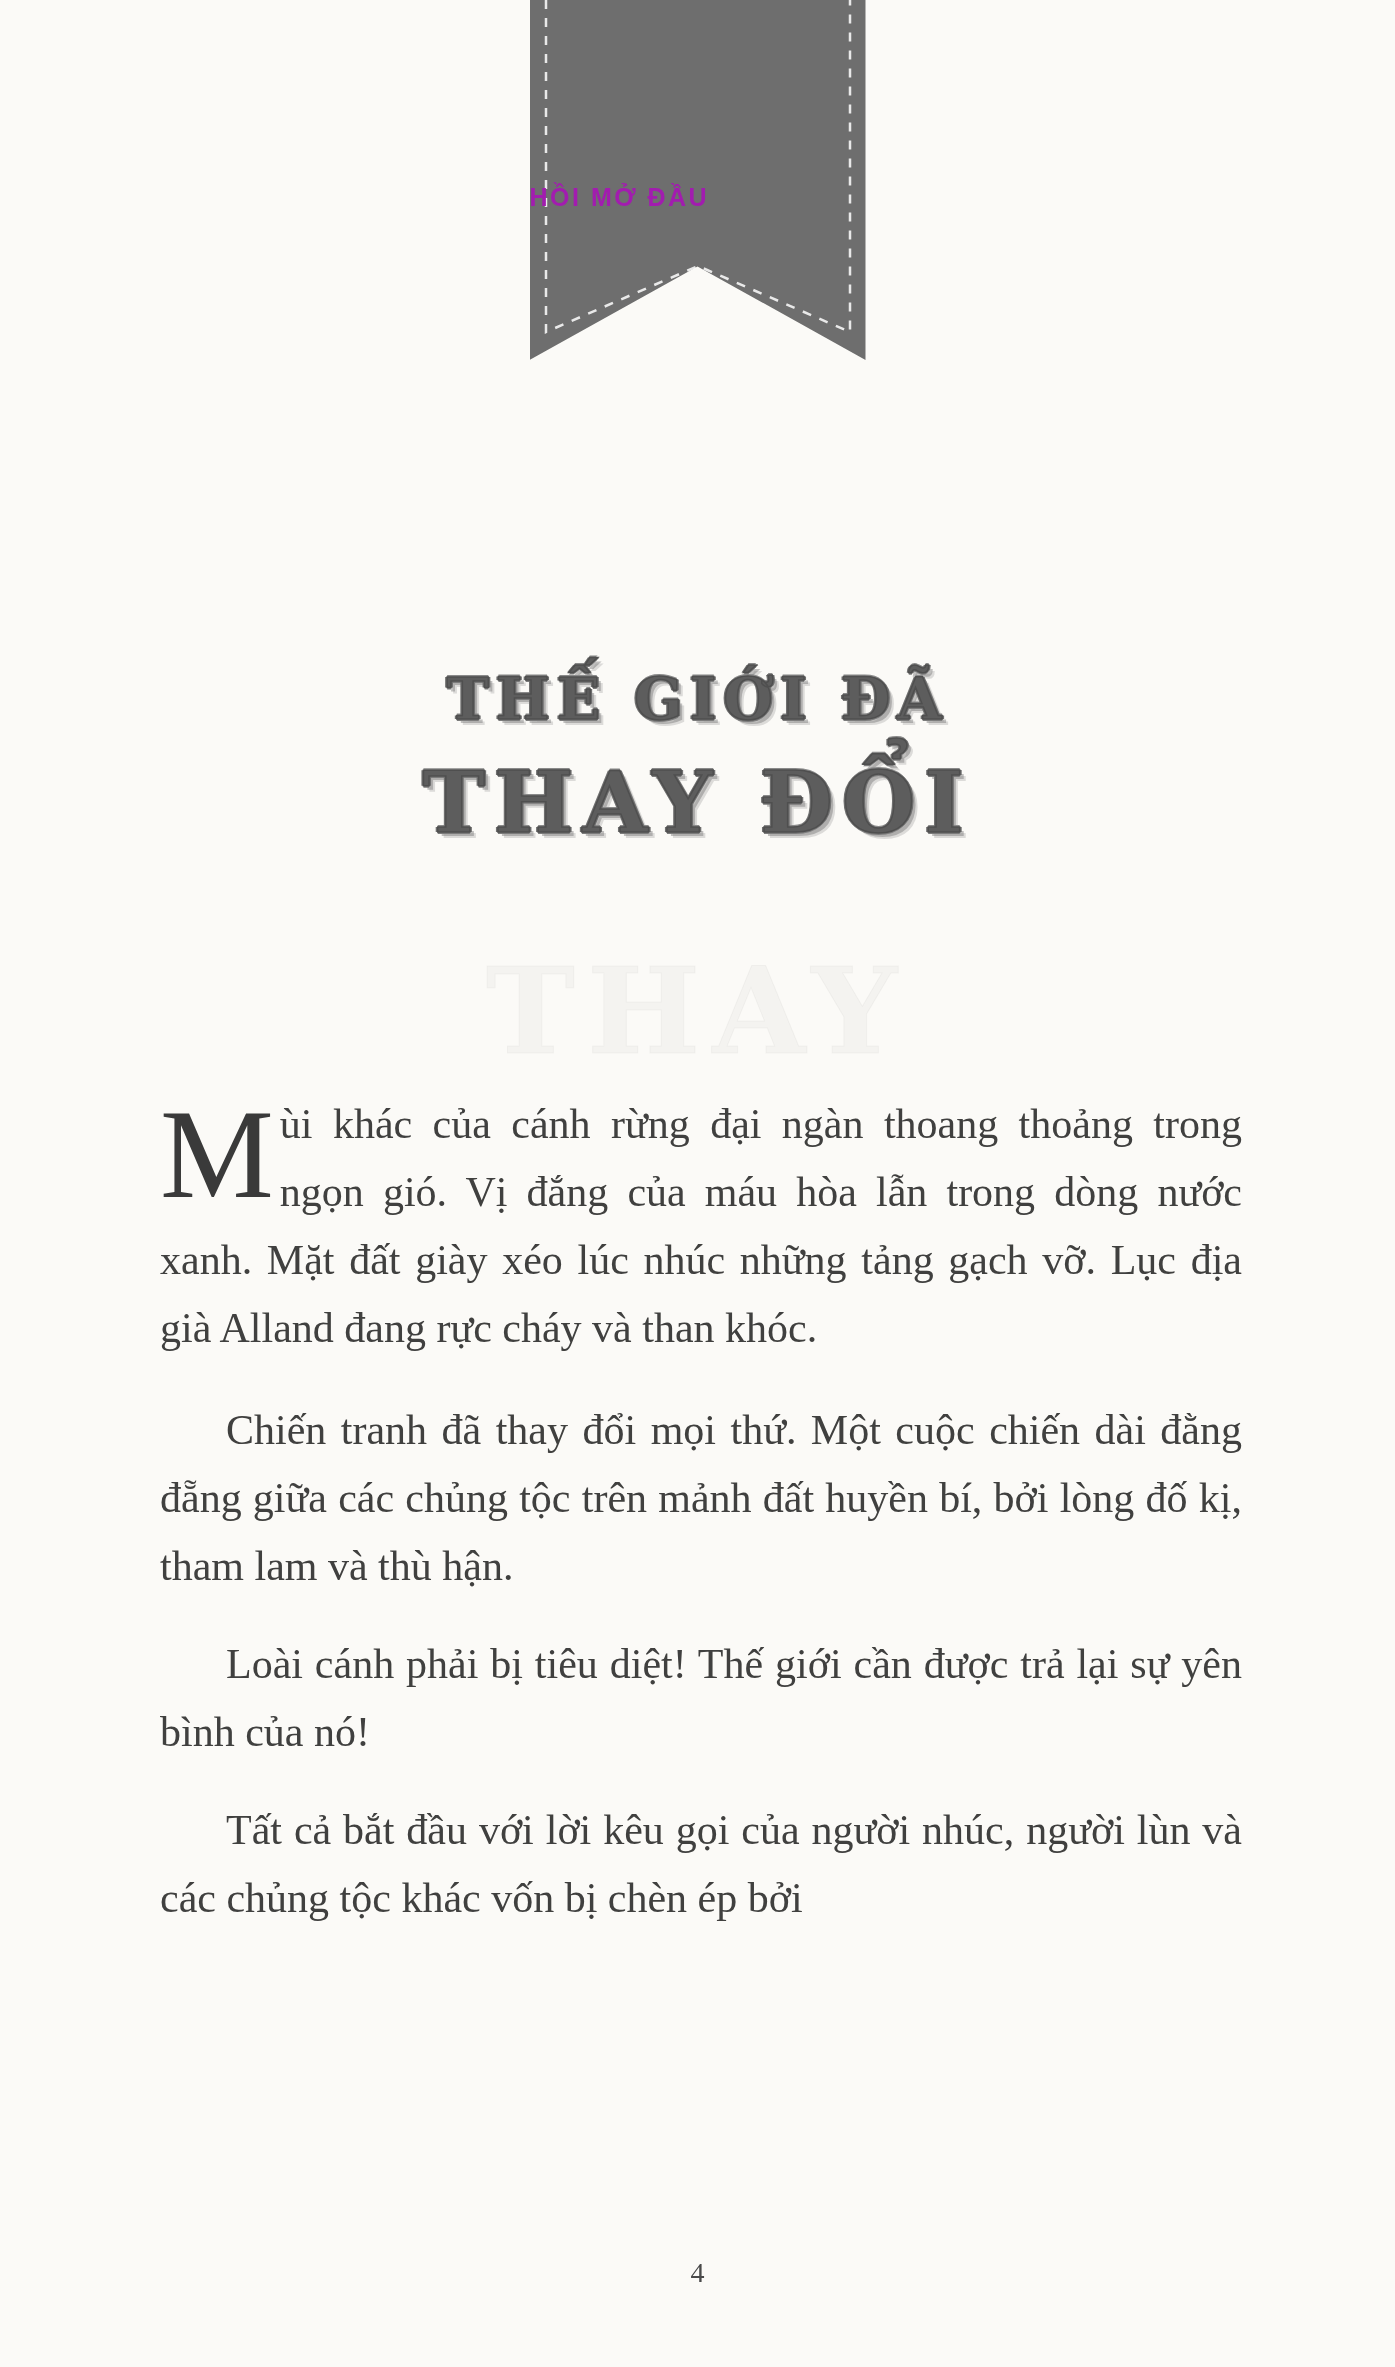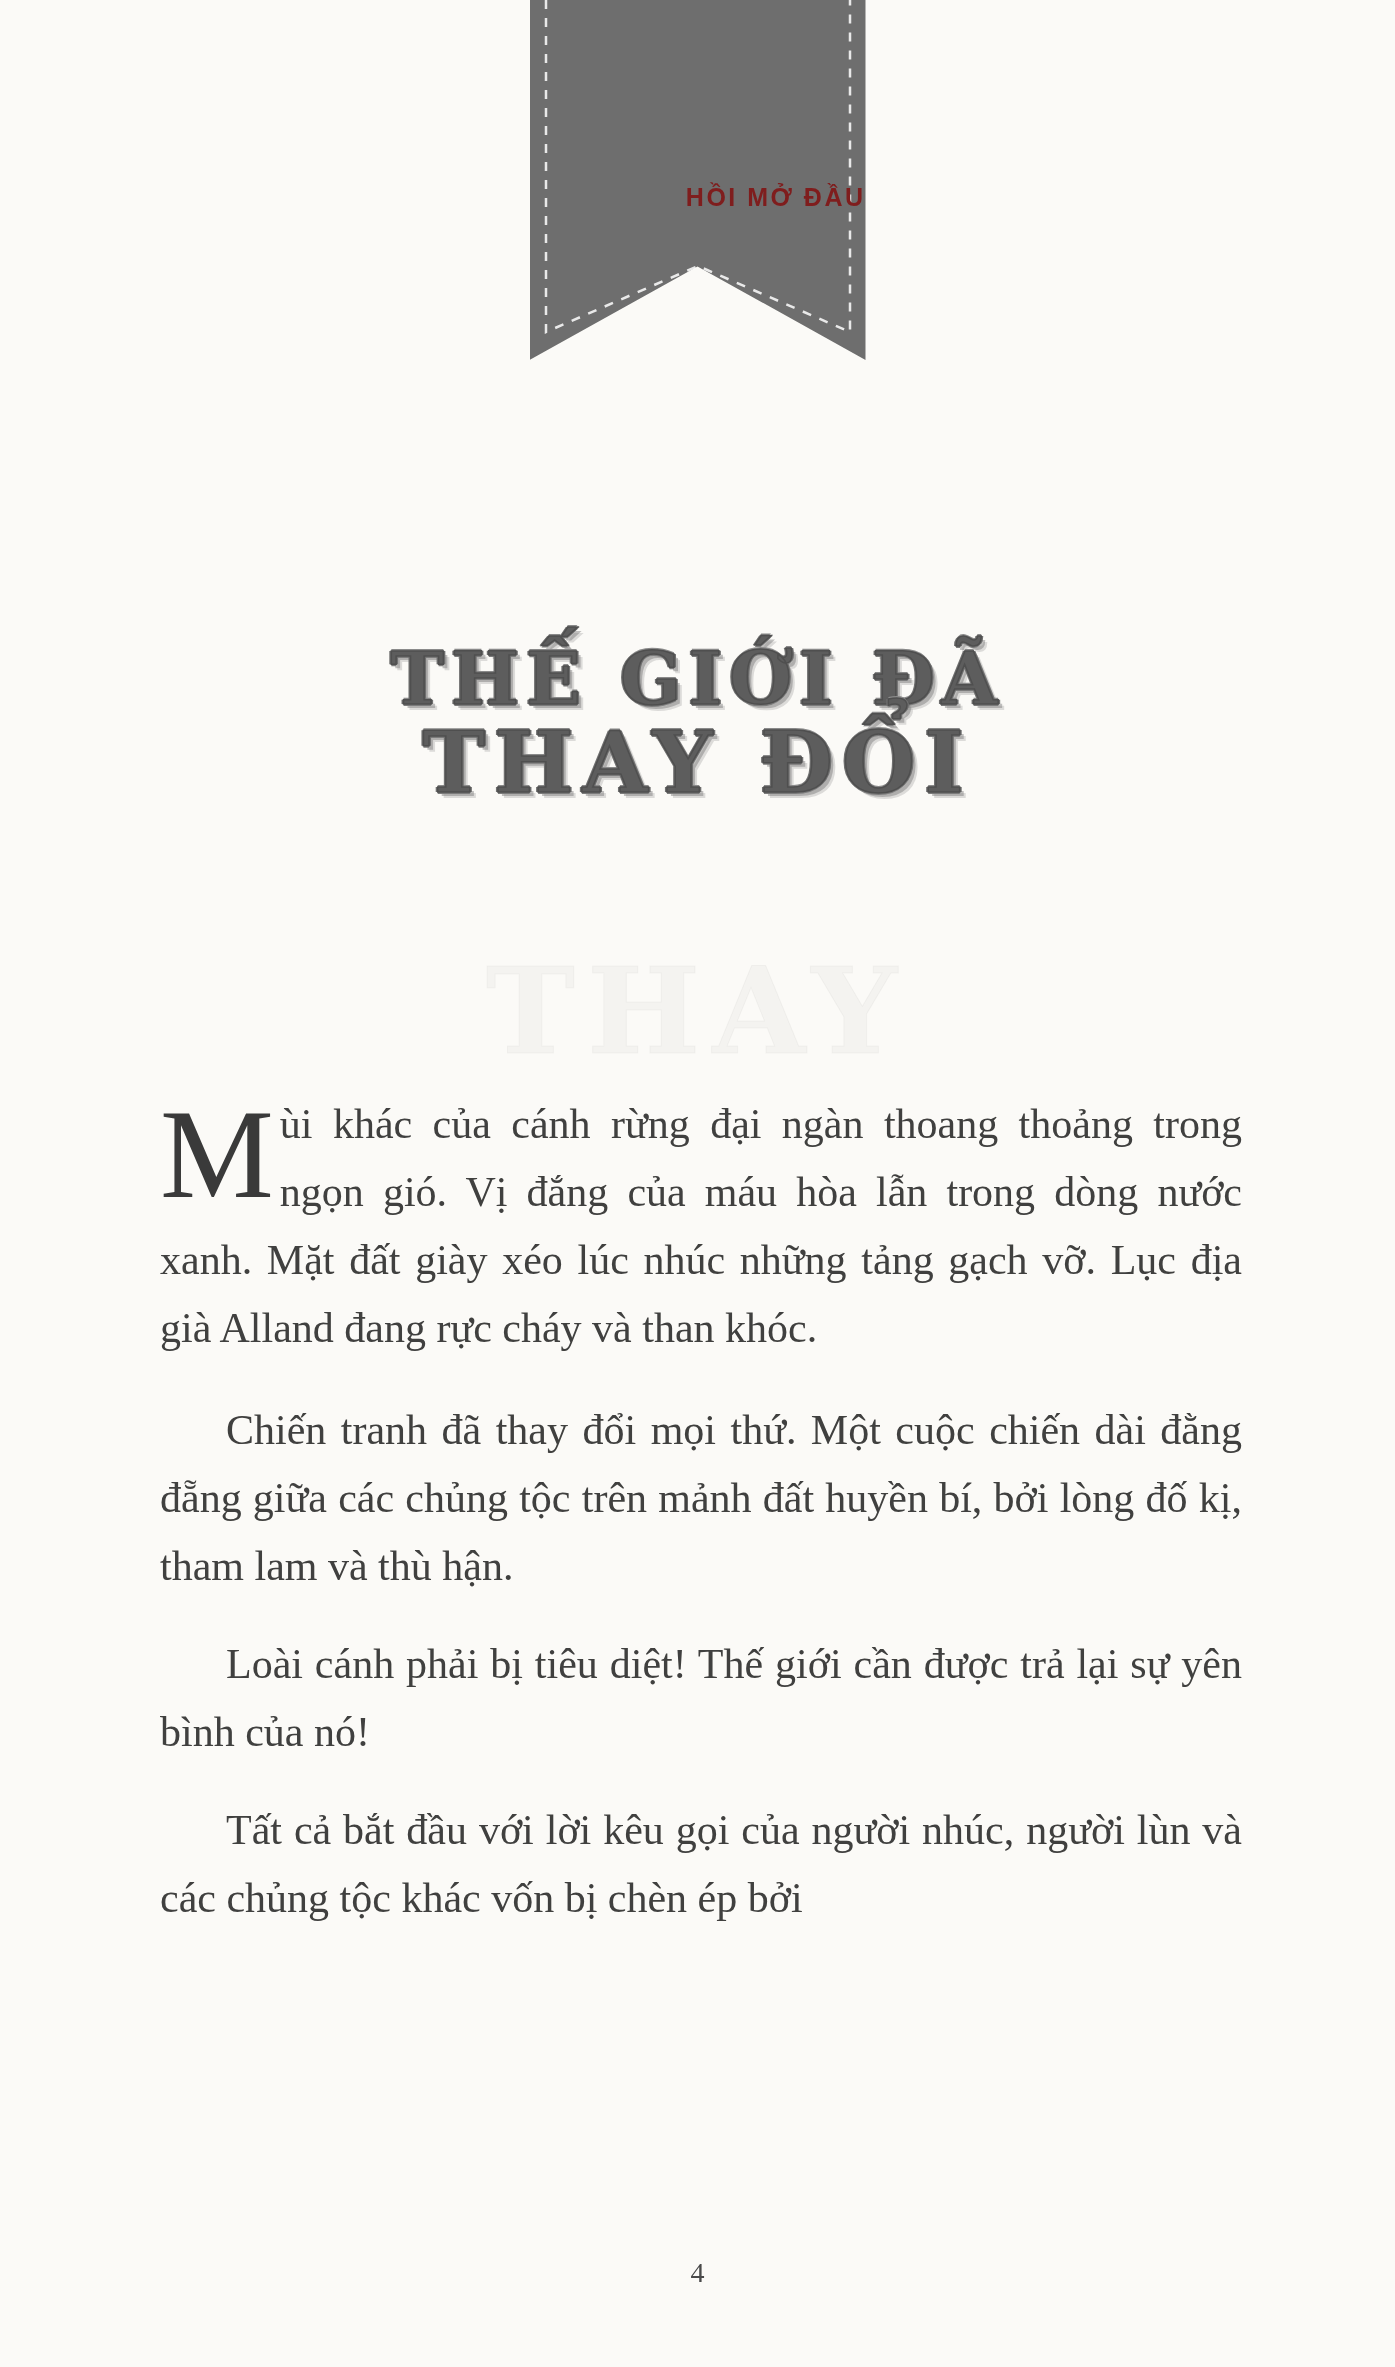--- a/index.html
+++ b/index.html
@@ -48,51 +48,52 @@
     left: 0;
     width: 336px;
     height: 360px;
     pointer-events: none;
   }
   .ribbon-label {
     position: absolute;
     top: 183px;
     left: 0;
     width: 336px;
-    text-align: right;
+    text-align: left;
     font-family: "Liberation Sans", sans-serif;
     font-weight: bold;
     font-size: 25px;
     letter-spacing: 2.5px;
-    color: #7f1d1d;
+    color: #a21caf;
   }
 
   
   .title-block {
     position: absolute;
     top: 640px;
     left: 0;
     width: 100%;
     text-align: center;
     line-height: 1.08;
   }
   .title-line {
     font-family: "DejaVu Serif", serif;
     font-weight: bold;
-    font-size: 72px;
+    font-size: 57px;
     letter-spacing: 7px;
     color: #5d5d5d;
     display: block;
     text-shadow:
        2px 0 0 #6f6f6f,
       -2px 0 0 #6f6f6f,
        0 2px 0 #7c7c7c,
        0 -2px 0 #8a8a8a,
        4px 4px 0 rgba(120,120,120,0.45),
        6px 6px 0 rgba(150,150,150,0.30);
+    margin-top: 28px;
     -webkit-text-stroke: 1.5px #4f4f4f;
   }
   .title-line.second {
     font-size: 84px;
     letter-spacing: 9px;
   }
 
   
   .ghost {
     position: absolute;

